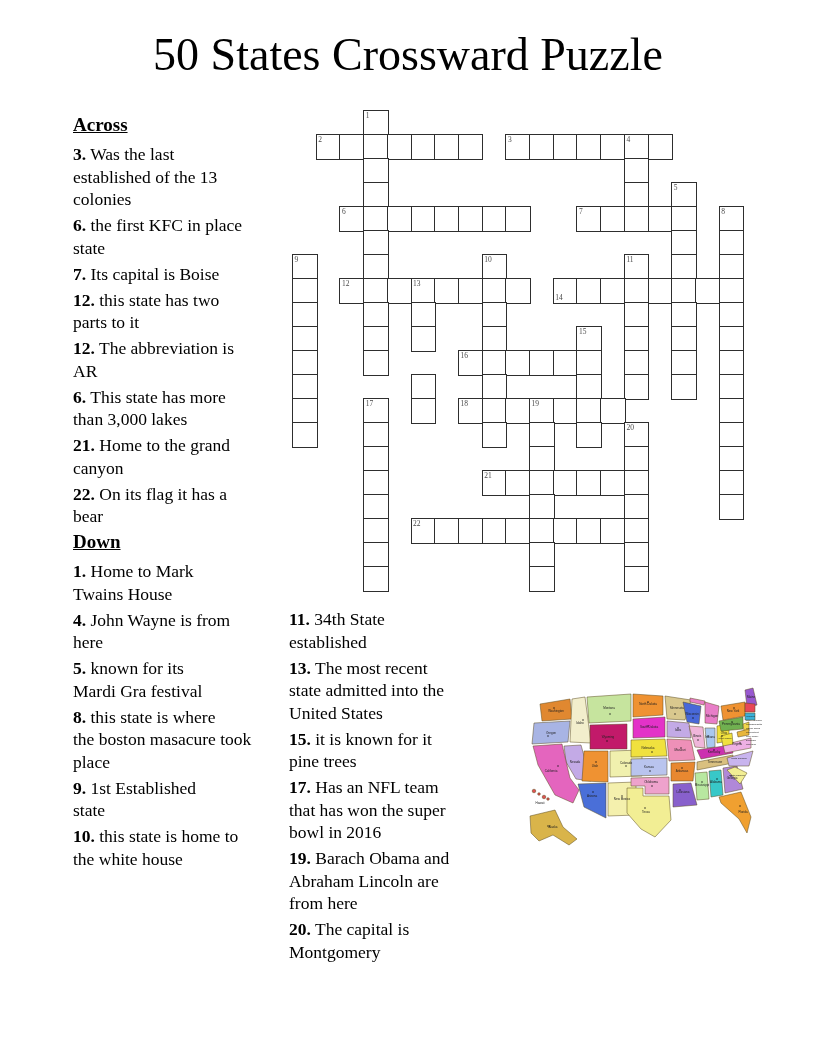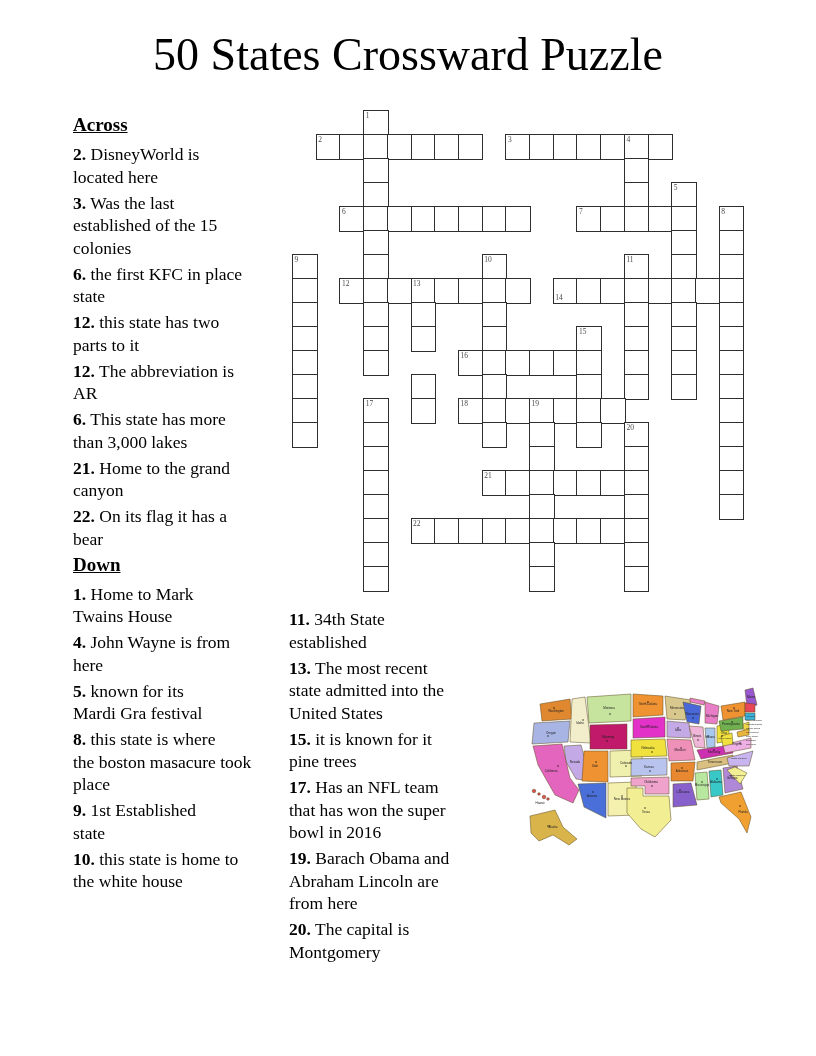--- a/index.html
+++ b/index.html
@@ -40,27 +40,26 @@
   .maplabel-sm { font-family:"Liberation Sans", sans-serif; font-size:2.4px; fill:#222; text-anchor:start; }
   .capdot { fill:#111; }
 </style>
 </head>
 <body>
 
 <h1 class="page-title">50 States Crossward Puzzle</h1>
 
 <div id="clues-left" class="clue-col">
   <p class="clue-heading">Across</p>
-  <p class="clue"><b>2.</b> <span class="ct">DisneyWorld is
-located here</span></p>
   <p class="clue"><b>3.</b> <span class="ct">Was the last
-established of the 15
+established of the 13
 colonies</span></p>
   <p class="clue"><b>6.</b> <span class="ct">the first KFC in place
 state</span></p>
+  <p class="clue"><b>7.</b> <span class="ct">Its capital is Boise</span></p>
   <p class="clue"><b>12.</b> <span class="ct">this state has two
 parts to it</span></p>
   <p class="clue"><b>12.</b> <span class="ct">The abbreviation is
 AR</span></p>
   <p class="clue"><b>6.</b> <span class="ct">This state has more
 than 3,000 lakes</span></p>
   <p class="clue"><b>21.</b> <span class="ct">Home to the grand
 canyon</span></p>
   <p class="clue"><b>22.</b> <span class="ct">On its flag it has a
 bear</span></p>

